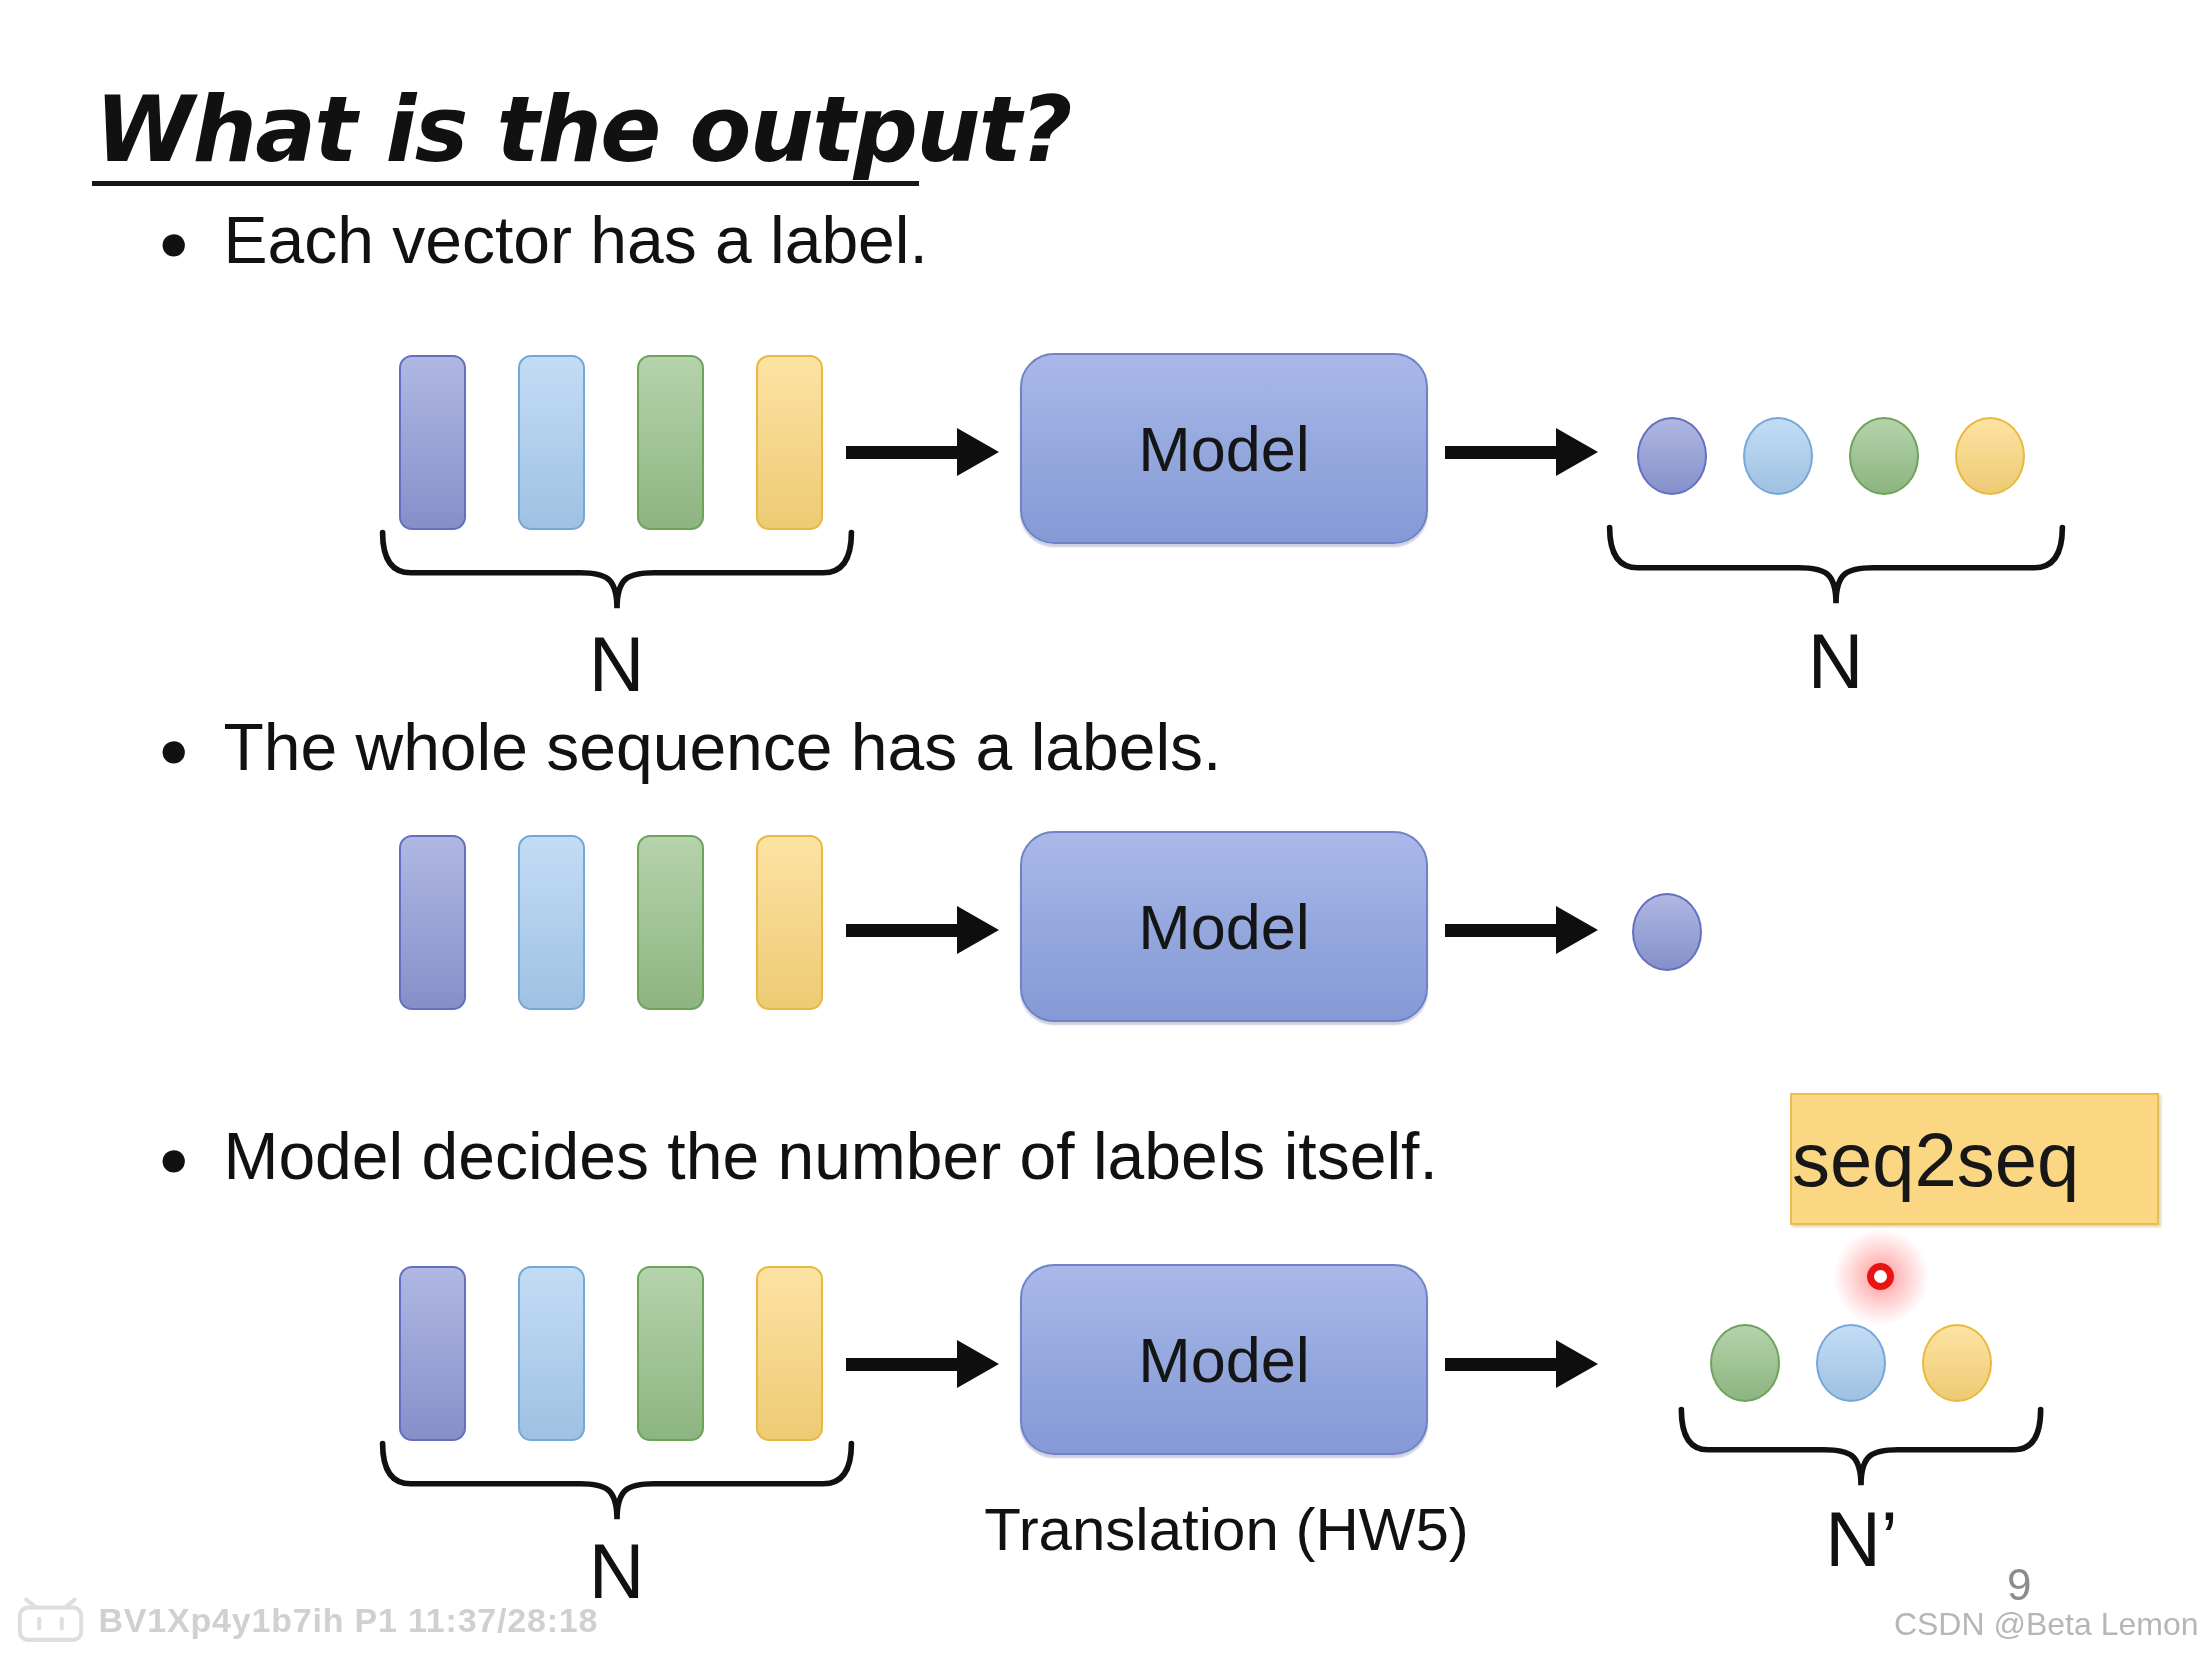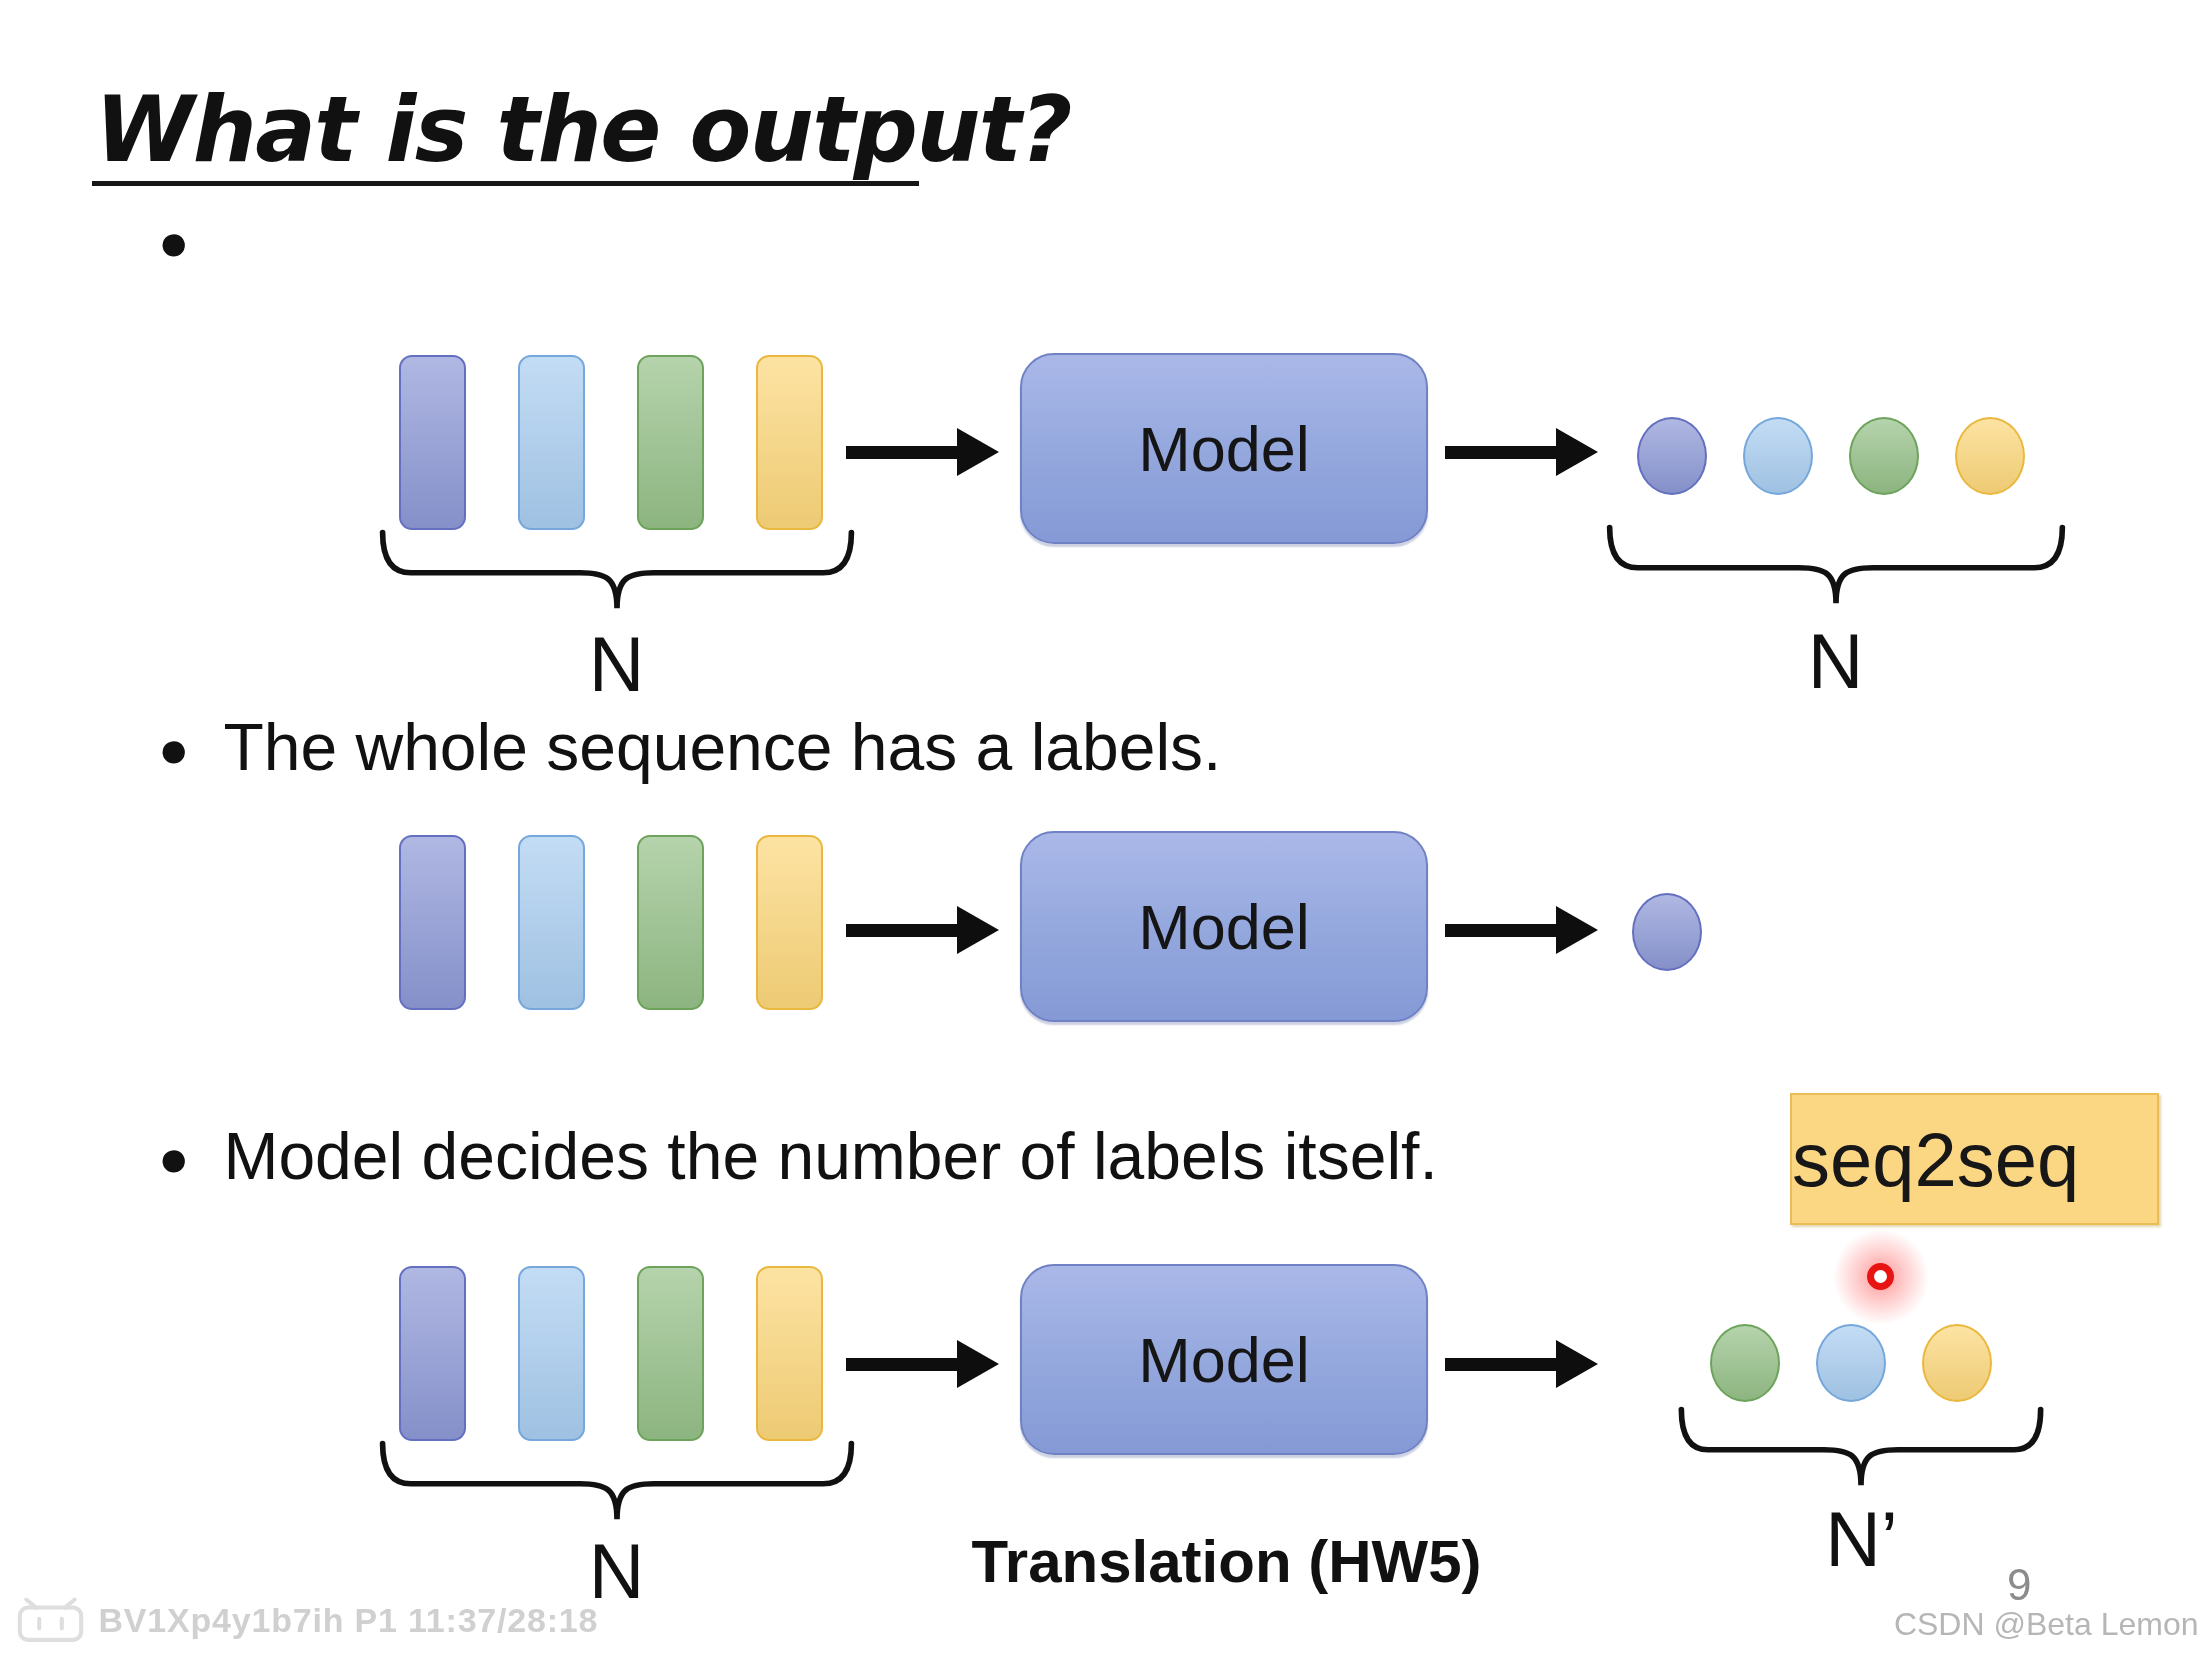--- a/index.html
+++ b/index.html
@@ -37,21 +37,21 @@
              box-shadow:0 2.4px 1.6px rgba(110,120,170,.35);}
   
   .brace{overflow:visible;}
   .brace path{fill:none;stroke:#111;stroke-width:7;stroke-linecap:round;}
   .n-label{font-size:77px;color:#111;text-align:center;width:129px;white-space:nowrap;}
   
   .tag{width:365px;height:128px;display:flex;align-items:center;
        font-size:76px;color:#171717;border-width:2.4px;border-style:solid;
        box-shadow:1.6px 2.4px 2.4px rgba(190,160,80,.45);}
   
-  .caption{font-size:60px;font-weight:bold;width:565px;text-align:center;white-space:nowrap;margin-top:32px;}
+  .caption{font-size:60px;font-weight:normal;width:565px;text-align:center;white-space:nowrap;}
   
   .laser-glow{width:100px;height:100px;border-radius:50%;
       background:radial-gradient(circle,rgba(255,45,45,.50) 0%,rgba(255,80,80,.28) 35%,rgba(255,120,120,0) 68%);}
   .laser-ring{width:27.4px;height:27.4px;border-radius:50%;border:7.3px solid #e81414;background:#ffffff;box-sizing:border-box;}
   
   .page-num{font-size:44px;color:#8c8c8c;}
   .wm-left{left:14.5px;top:1597px;display:flex;align-items:center;gap:13px;}
   .wm-left-text{font-size:34px;font-weight:bold;color:#d0d0d0;letter-spacing:0.8px;white-space:nowrap;text-align:right;}
   .wm-right{right:6.5px;top:1606px;font-size:32px;color:#b6b6b6;white-space:nowrap;
             font-family:"Liberation Sans",sans-serif;}
@@ -59,20 +59,21 @@
 </head>
 <body>
 
 <div id="slide">
 
   <div class="abs title">What is the output?</div>
   <div class="abs title-underline"></div>
 
   <div class="abs bullet b1">
     <span class="dot">●</span>
+    <span>Each vector has a label.</span>
   </div>
 
   <div class="abs vec-group" style="left:399px;top:355px;">
       <div class="vrect" style="background-color: rgb(141, 153, 214); border-color: rgb(100, 112, 191);"></div>
       <div class="vrect" style="background-color: rgb(169, 205, 240); border-color: rgb(117, 167, 219);"></div>
       <div class="vrect" style="background-color: rgb(149, 192, 136); border-color: rgb(109, 163, 91);"></div>
       <div class="vrect" style="background-color: rgb(252, 215, 123); border-color: rgb(234, 184, 63);"></div>
     </div>
   <svg class="abs brace" style="left:378px;top:526px;" width="478" height="87" viewBox="0 0 592 108">
     <path d="M5 8 Q5 58 40 58 L250 58 C282 58 296 64 296 102 C296 64 310 58 342 58 L552 58 Q587 58 587 8"></path>

